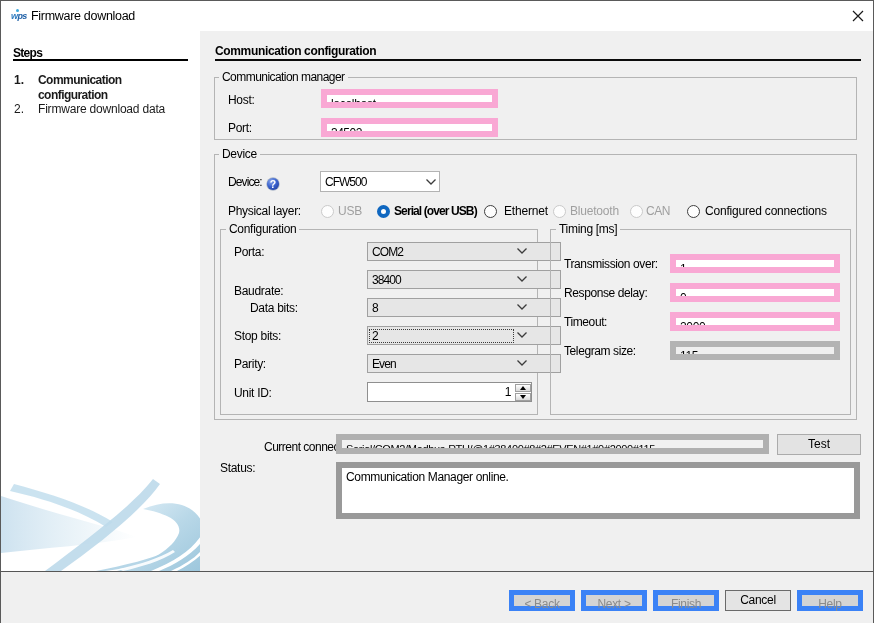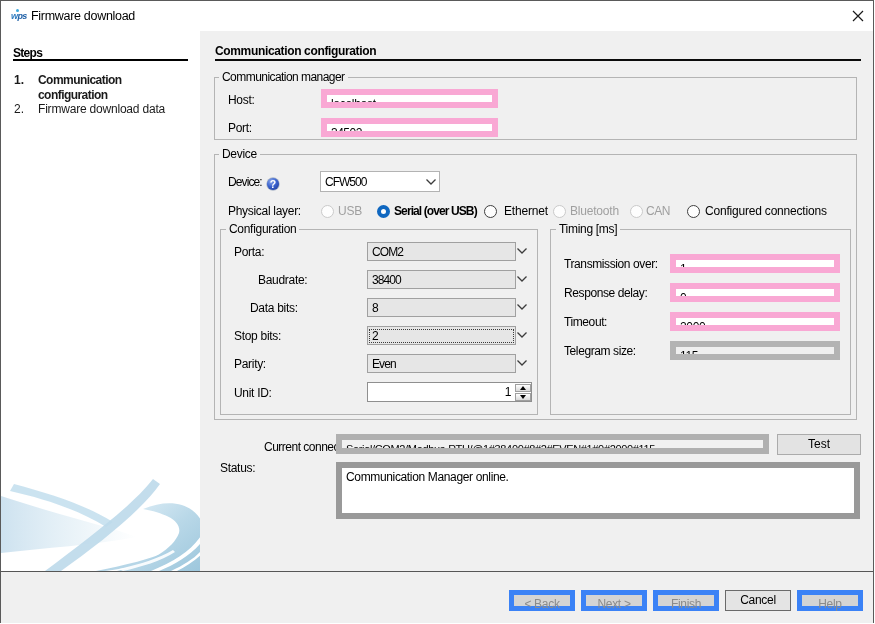--- a/index.html
+++ b/index.html
@@ -5,21 +5,21 @@
 * { margin:0; padding:0; box-sizing:border-box; }
 html,body { width:875px; height:624px; background:#fff; font-family:"Liberation Sans",sans-serif; overflow:hidden; }
 .abs { position:absolute; }
 .lbl { position:absolute; font-size:12px; color:#000; white-space:nowrap; letter-spacing:-0.3px; }
 .dlg { position:absolute; left:0; top:1; width:874px; height:623px; border:1px solid #5a5a5a; background:#fff; }
 .content { position:absolute; left:200px; top:31px; width:673px; height:541px; background:#f0f0f0; }
 .footer { position:absolute; left:1px; top:570.5px; width:872px; height:52px; background:#f0f0f0; border-top:1.5px solid #565656; }
 .grp { position:absolute; border:1px solid #b4b4b4; }
 .grplbl { position:absolute; font-size:12px; color:#000; background:#f0f0f0; padding:0 3px; white-space:nowrap; letter-spacing:-0.3px; }
 .input { position:absolute; background:#fff; border:6px solid #f9a8d4; font-size:12px; color:#000; padding:2px 4px; white-space:nowrap; overflow:hidden; letter-spacing:-0.3px; }
-.combo { position:absolute; width:149px; height:19px; background:#e6e6e6; border:1px solid #a0a0a0; font-size:12px; color:#000; }
+.combo { position:absolute; width:194px; height:19px; background:#e6e6e6; border:1px solid #a0a0a0; font-size:12px; color:#000; }
 .combo .v { position:absolute; left:4px; top:2px; letter-spacing:-0.9px; }
 .chev { position:absolute; width:10px; height:6px; }
 .radio { position:absolute; width:13px; height:13px; border-radius:50%; background:#fdfdfd; }
 .rlbl { position:absolute; font-size:12px; white-space:nowrap; letter-spacing:-0.2px; }
 .btn { position:absolute; width:66px; height:21px; font-size:12px; text-align:center; line-height:19px; letter-spacing:-0.3px; }
 .btn.dis { background:#d4d4d4; border:5px solid #3b82f6; color:#8b8b8b; }
 </style>
 </head>
 <body>
 <div class="abs" style="left:63px; top:0; width:45px; height:1px; background:#b9b3ae;"></div>
@@ -114,21 +114,21 @@
 
 <div class="grp" style="left:220px; top:229px; width:318px; height:186px;"></div>
 <div class="grplbl" style="left:226px; top:222px;">Configuration</div>
 <div class="lbl" style="left:234px; top:245px;">Porta:</div>
 <div class="combo" style="left:367px; top:242px;">
     <span class="v">COM2</span>
   </div>
 <svg class="chev" style="left:517px; top:248px;" viewBox="0 0 10 6">
     <path d="M0.5,0.5 L5,5 L9.5,0.5" stroke="#3c3c3c" stroke-width="1.3" fill="none"></path>
   </svg>
-<div class="lbl" style="left:234px; top:273px;margin-left:24px;">Baudrate:</div>
+<div class="lbl" style="left:234px; top:284px;">Baudrate:</div>
 <div class="combo" style="left:367px; top:270px;">
     <span class="v">38400</span>
   </div>
 <svg class="chev" style="left:517px; top:276px;" viewBox="0 0 10 6">
     <path d="M0.5,0.5 L5,5 L9.5,0.5" stroke="#3c3c3c" stroke-width="1.3" fill="none"></path>
   </svg>
 <div class="lbl" style="left:234px; top:301px;margin-left:16px;">Data bits:</div>
 <div class="combo" style="left:367px; top:298px;">
     <span class="v">8</span>
   </div>

